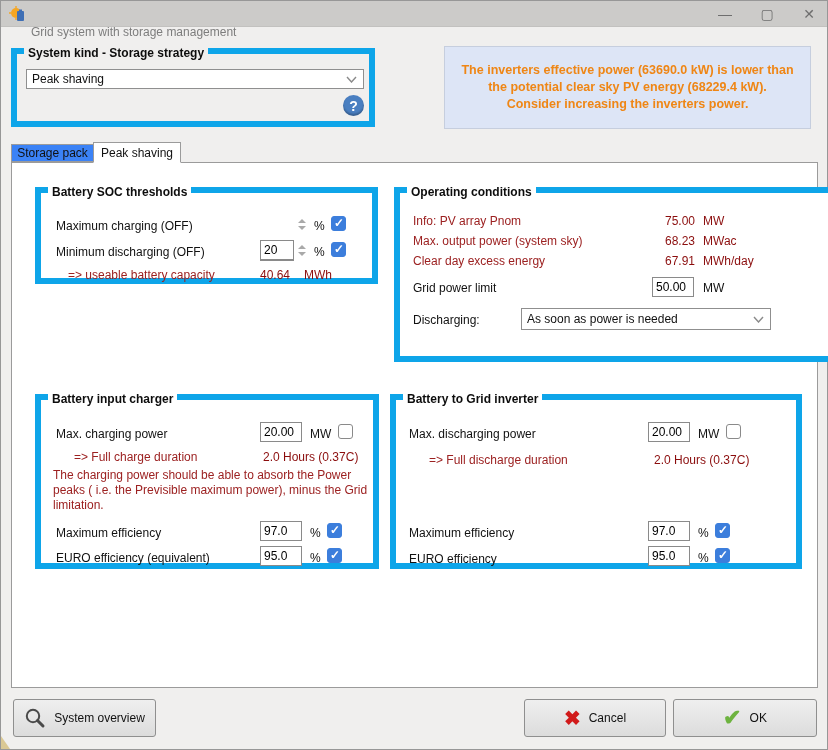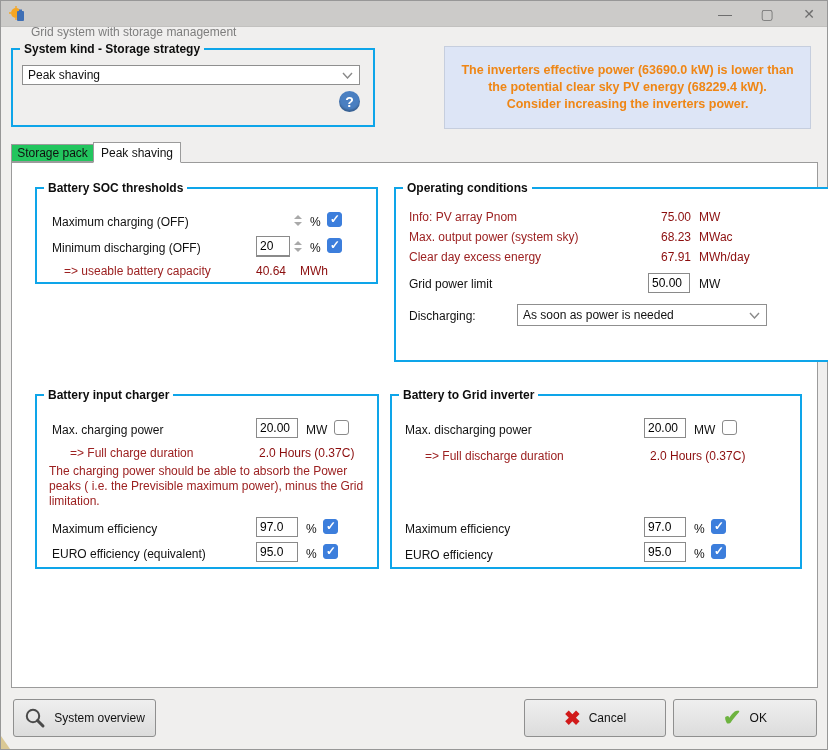--- a/index.html
+++ b/index.html
@@ -24,21 +24,21 @@
     display: flex; align-items: center;
     border-bottom: 1px solid #c2c1bf;
   }
   .app-icon { width: 16px; height: 16px; margin: 0 6px 0 8px; position: relative; }
   .titlebar-text { color: #7d7d7d; font-size: 12px; margin-top: 37px; }
   .win-controls { position: absolute; right: 10px; top: 0; height: 26px; display: flex; align-items: center; gap: 26px; }
   .win-btn { color: #6e6e6e; font-size: 14px; width: 16px; text-align: center; cursor: default; line-height: 26px;}
   
   .groupbox {
     position: absolute;
-    border: 2px solid #0ea5e9;
+    border: 6px solid #0ea5e9;
   }
   .groupbox .gb-title {
     position: absolute; top: -8px; left: 7px;
     font-weight: bold; color: #0d0d0d; padding: 0 4px;
     white-space: nowrap;
   }
   .gb-gray { background: #f0efee; }
   .gb-gray .gb-title { background: #f0efee; }
   .gb-white { background: #ffffff; }
   .gb-white .gb-title { background: #ffffff; }
@@ -62,21 +62,21 @@
     text-align: center;
     color: #ef8615; font-weight: bold; font-size: 12.5px; line-height: 17px;
   }
   
   .tab {
     position: absolute;
     border: 1px solid #9b9b9b;
     display: flex; align-items: center; justify-content: center;
     font-size: 12px;
   }
-  .tab-inactive { background: #22c55e; height: 18px; top: 143px; z-index: 1; }
+  .tab-inactive { background: #3b82f6; height: 18px; top: 143px; z-index: 1; }
   .tab-active   { background: #ffffff; height: 21px; top: 141px; z-index: 3; border-bottom: 1px solid #ffffff; }
   .panel {
     position: absolute; left: 10px; top: 161px; width: 807px; height: 526px;
     background: #ffffff; border: 1px solid #9b9b9b; z-index: 2;
   }
   
   .abs { position: absolute; }
   .lbl { color: #111; white-space: nowrap; }
   .maroon { color: #9c2121; white-space: nowrap; }
   .maroon-bold { color: #8b0d0d; font-weight: normal; white-space: nowrap; }

